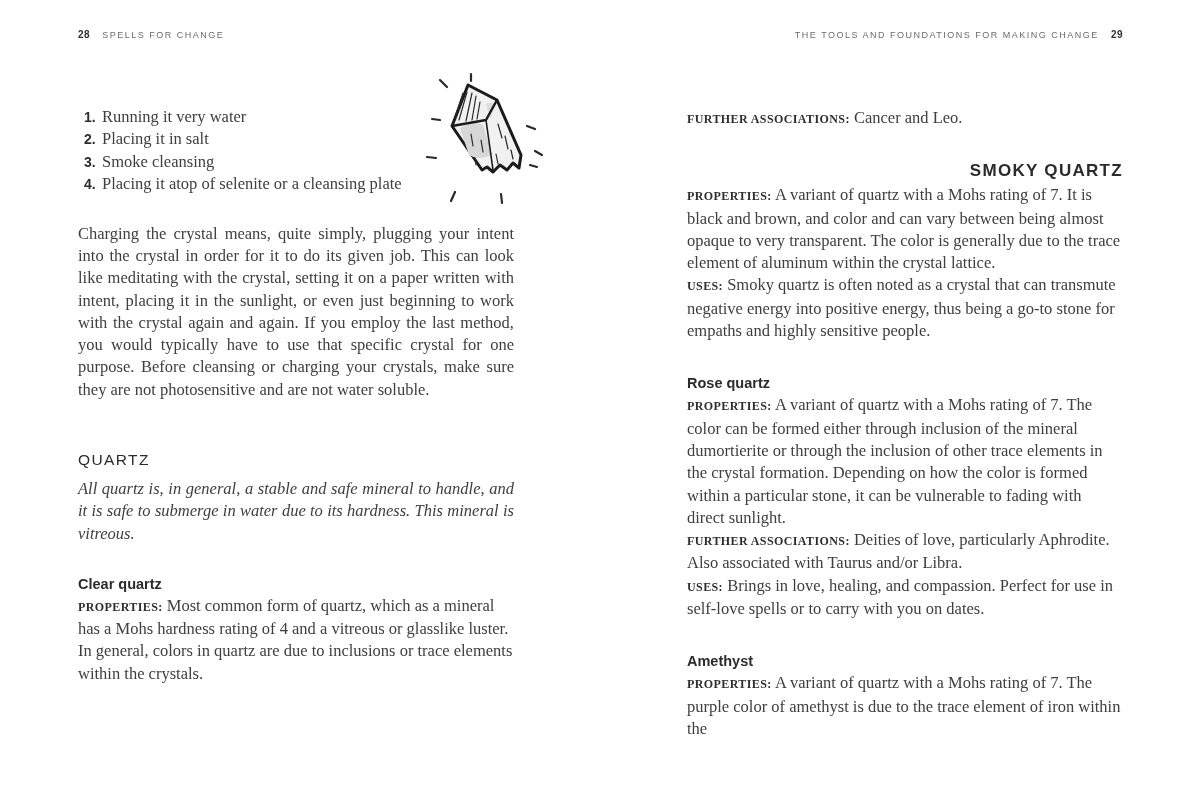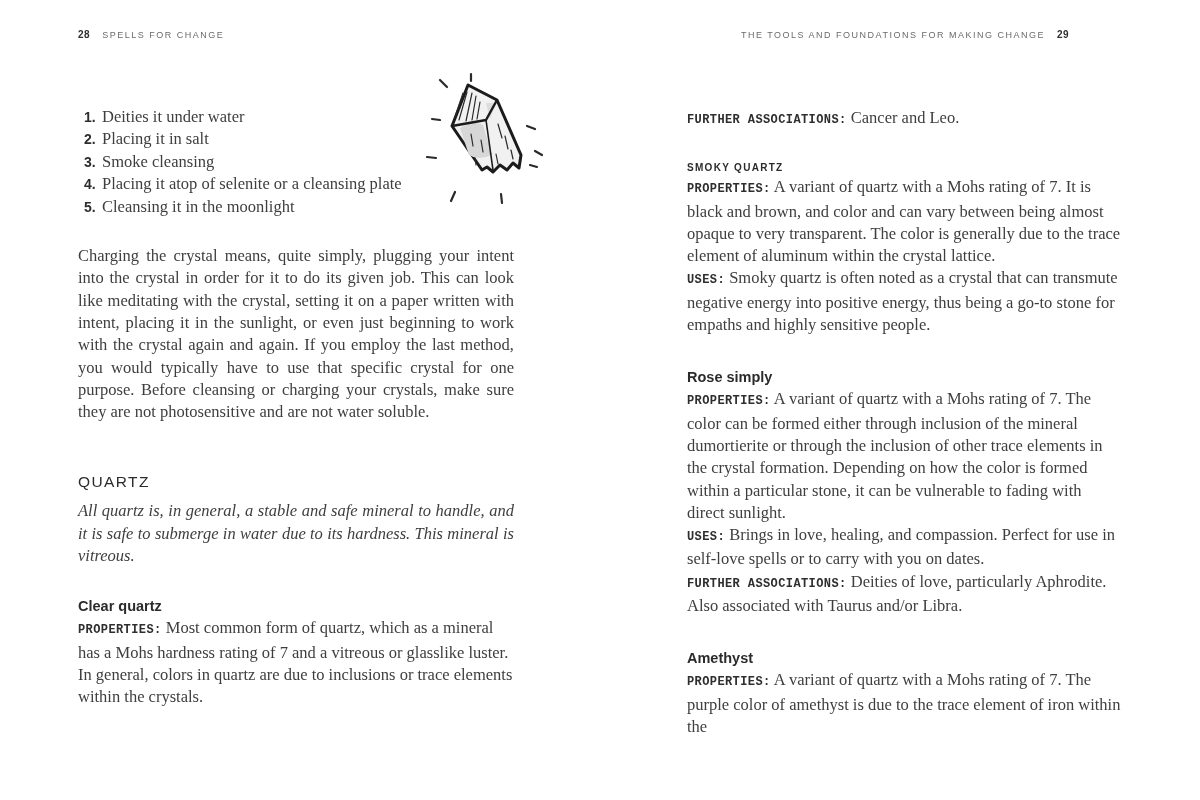--- a/index.html
+++ b/index.html
@@ -19,21 +19,21 @@
   .running-header {
     position: absolute; top: 29px; left: 0; width: 100%;
     font-family: "Liberation Sans", sans-serif;
     font-size: 9px; letter-spacing: 1.5px;
     color: #6b6b6b; white-space: nowrap;
   }
   .running-header .pagenum {
     font-weight: bold; color: #2f2f2f; font-size: 10px; letter-spacing: 0.5px;
   }
   .running-header.rh-left .runhead  { margin-left: 12px; }
-  .running-header.rh-right { text-align: center; }
+  .running-header.rh-right { text-align: right; }
   .running-header.rh-right .runhead { margin-right: 12px; }
 
   .body-p { font-size: 16.5px; line-height: 22.3px; margin: 0; }
   .just { text-align: justify; }
   .ital { font-style: italic; }
 
   .cleanse-list { list-style: none; margin: 106px 0 0 0; padding: 0 0 0 6px; }
   .cleanse-list li { font-size: 16.5px; line-height: 22.4px; }
   .cleanse-list .num {
     font-family: "Liberation Sans", sans-serif;
@@ -50,27 +50,27 @@
   }
   .quartz-intro { margin-top: 9px; }
 
   .h-name {
     font-family: "Liberation Sans", sans-serif;
     font-weight: bold; font-size: 14.5px; color: #2b2b2b;
     margin: 31px 0 0 0;
   }
   .h-capssm {
     font-family: "Liberation Sans", sans-serif;
-    font-weight: bold; font-size: 10px; letter-spacing: 1.3px;
-    color: #2b2b2b; margin: 31px 0 0 0;
+    font-weight: bold; font-size: 17px; letter-spacing: 1.3px;
+    color: #2b2b2b; margin: 31px 0 0 0; text-align: right;
   }
   .after-h { margin-top: 3px; }
 
   .lbl {
-    font-family: Liberation Mono, monospace;
+    font-family: Liberation Serif, serif;
     font-weight: bold; font-size: 12px; letter-spacing: 0.4px;
     color: #2e2e2e;
     text-align: center;
   }
 
   .carryover { margin-top: 107px; }
 
   .crystal-wrap {
     position: absolute; left: 347px; top: 62px;
     width: 130px; height: 155px;
@@ -120,36 +120,35 @@
         <line x1="50" y1="96" x2="51" y2="103"></line>
         <line x1="73" y1="62" x2="77" y2="76"></line>
         <line x1="80" y1="74" x2="83" y2="87"></line>
         <line x1="86" y1="88" x2="88" y2="97"></line>
         <line x1="71" y1="92" x2="73" y2="102"></line>
       </g>
     </svg>
   </div>
 
   <ol class="cleanse-list">
-    <li><span class="num">1.</span><span>Deities it under water</span></li>
+    <li><span class="num">1.</span><span>Running it very water</span></li>
     <li><span class="num">2.</span><span>Placing it in salt</span></li>
     <li><span class="num">3.</span><span>Smoke cleansing</span></li>
     <li><span class="num">4.</span><span>Placing it atop of selenite or a cleansing plate</span></li>
-    <li><span class="num">5.</span><span>Cleansing it in the moonlight</span></li>
   </ol>
 
   <p class="body-p just charging">Charging the crystal means, quite simply, plugging your intent into the crystal in order for it to do its given job. This can look like meditating with the crystal, setting it on a paper written with intent, placing it in the sunlight, or even just beginning to work with the crystal again and again. If you employ the last method, you would typically have to use that specific crystal for one purpose. Before cleansing or charging your crystals, make sure they are not photosensitive and are not water soluble.</p>
 
   <h2 class="h-caps">QUARTZ</h2>
   <p class="body-p ital just quartz-intro">All quartz is, in general, a stable and safe mineral to handle, and it is safe to submerge in water due to its hardness. This mineral is vitreous.</p>
 
   <h3 class="h-name">Clear quartz</h3>
   <p class="body-p after-h">
     <span class="lbl">PROPERTIES:</span>
-    <span>Most common form of quartz, which as a mineral has a Mohs hardness rating of 7 and a vitreous or glasslike luster. In general, colors in quartz are due to inclusions or trace elements within the crystals.</span>
+    <span>Most common form of quartz, which as a mineral has a Mohs hardness rating of 4 and a vitreous or glasslike luster. In general, colors in quartz are due to inclusions or trace elements within the crystals.</span>
   </p>
 
 </section>
 
 <section class="page page-right">
 
   <header class="running-header rh-right">
     <span class="runhead">THE TOOLS AND FOUNDATIONS FOR MAKING CHANGE</span><span class="pagenum">29</span>
   </header>
 
@@ -161,32 +160,32 @@
   <h3 class="h-capssm">SMOKY QUARTZ</h3>
   <p class="body-p after-h">
     <span class="lbl">PROPERTIES:</span>
     <span>A variant of quartz with a Mohs rating of 7. It is black and brown, and color and can vary between being almost opaque to very transparent. The color is generally due to the trace element of aluminum within the crystal lattice.</span>
   </p>
   <p class="body-p">
     <span class="lbl">USES:</span>
     <span>Smoky quartz is often noted as a crystal that can transmute negative energy into positive energy, thus being a go-to stone for empaths and highly sensitive people.</span>
   </p>
 
-  <h3 class="h-name" style="margin-top:33px">Rose simply</h3>
+  <h3 class="h-name" style="margin-top:33px">Rose quartz</h3>
   <p class="body-p after-h">
     <span class="lbl">PROPERTIES:</span>
     <span>A variant of quartz with a Mohs rating of 7. The color can be formed either through inclusion of the mineral dumortierite or through the inclusion of other trace elements in the crystal formation. Depending on how the color is formed within a particular stone, it can be vulnerable to fading with direct sunlight.</span>
   </p>
   <p class="body-p">
+    <span class="lbl">FURTHER ASSOCIATIONS:</span>
+    <span>Deities of love, particularly Aphrodite. Also associated with Taurus and/or Libra.</span>
+  </p>
+  <p class="body-p">
     <span class="lbl">USES:</span>
     <span>Brings in love, healing, and compassion. Perfect for use in self-love spells or to carry with you on dates.</span>
-  </p>
-  <p class="body-p">
-    <span class="lbl">FURTHER ASSOCIATIONS:</span>
-    <span>Deities of love, particularly Aphrodite. Also associated with Taurus and/or Libra.</span>
   </p>
 
   <h3 class="h-name" style="margin-top:33px">Amethyst</h3>
   <p class="body-p after-h">
     <span class="lbl">PROPERTIES:</span>
     <span>A variant of quartz with a Mohs rating of 7. The purple color of amethyst is due to the trace element of iron within the</span>
   </p>
 
 </section>
 

